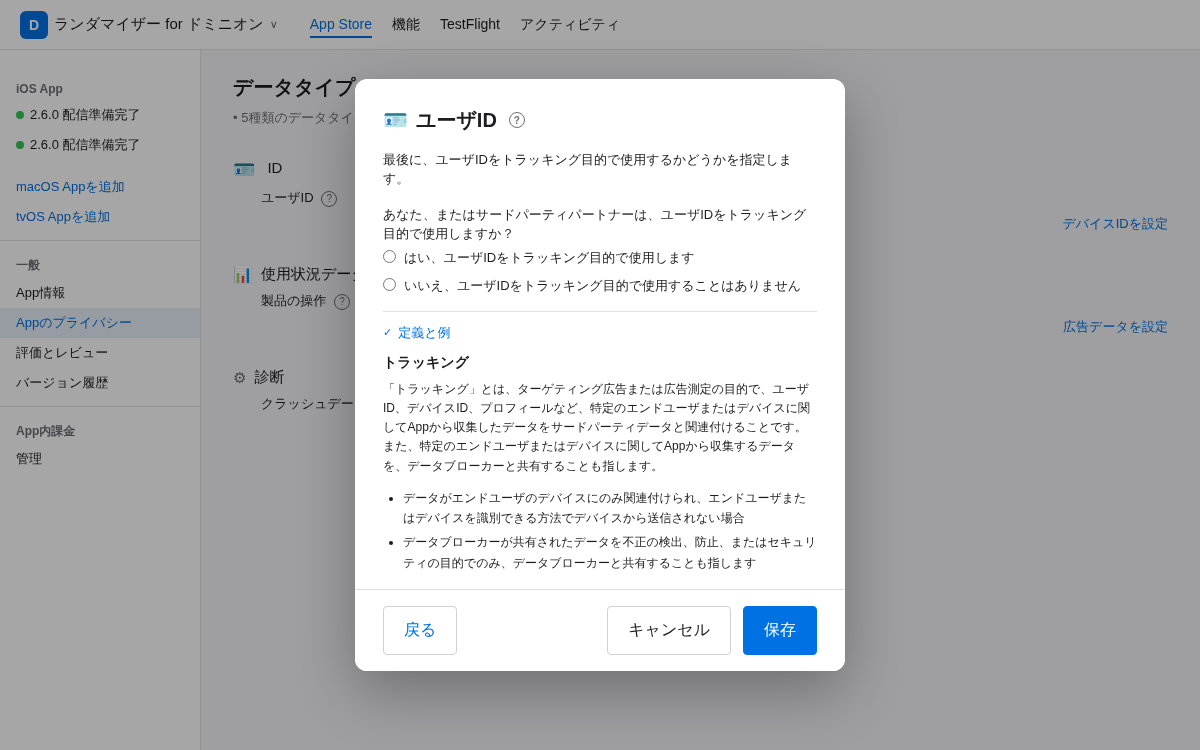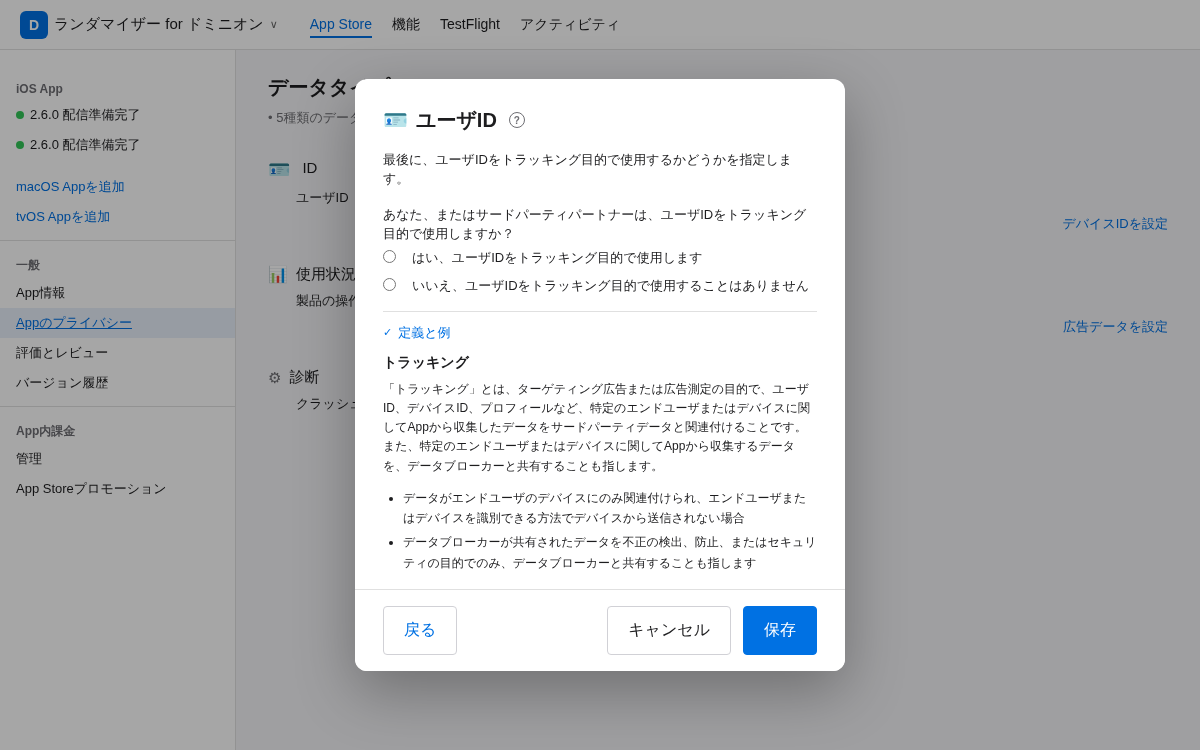--- a/index.html
+++ b/index.html
@@ -69,21 +69,21 @@
     }
 
     
     .main-layout {
       display: flex;
       height: calc(750px - 50px);
     }
 
     
     .sidebar {
-      width: 236px;
+      width: 201px;
       background: #fff;
       border-right: 1px solid #e0e0e0;
       padding: 16px 0;
       overflow-y: auto;
       flex-shrink: 0;
     }
     .sidebar-section-title {
       font-size: 12px;
       font-weight: 600;
       color: #6e6e73;
@@ -95,21 +95,20 @@
       cursor: pointer;
       font-size: 13px;
       color: #1d1d1f;
       display: flex;
       align-items: center;
       gap: 6px;
     }
     .sidebar-item.active {
       background: #e8f0fb;
       color: #0071e3;
-      text-decoration: underline;
     }
     .sidebar-item .status-dot {
       width: 8px;
       height: 8px;
       border-radius: 50%;
       background: #34c759;
       flex-shrink: 0;
     }
     .sidebar-item a {
       color: #0071e3;
@@ -256,21 +255,21 @@
       color: #1d1d1f;
       margin-bottom: 5px;
       line-height: 1.5;
     }
     .radio-group {
       margin-bottom: 16px;
     }
     .radio-item {
       display: flex;
       align-items: flex-start;
-      gap: 16px;
+      gap: 8px;
       margin-bottom: 10px;
       font-size: 13px;
       color: #1d1d1f;
     }
     .radio-item input[type="radio"] {
       margin-top: 1px;
       flex-shrink: 0;
       accent-color: #0071e3;
     }
 
@@ -401,23 +400,20 @@
       <span>評価とレビュー</span>
     </div>
     <div class="sidebar-item">
       <span>バージョン履歴</span>
     </div>
     <div class="sidebar-divider"></div>
     <div class="sidebar-section-title">App内課金</div>
     <div class="sidebar-item">
       <span>管理</span>
     </div>
-    <div class="sidebar-item">
-      <span>App Storeプロモーション</span>
-    </div>
   </aside>
 
   <main class="content-area">
 
     <div class="section-block">
       <div class="content-section-title">
         <span>データタイプ</span>
         <span class="edit-link">編集</span>
       </div>
       <div class="content-subtitle">

